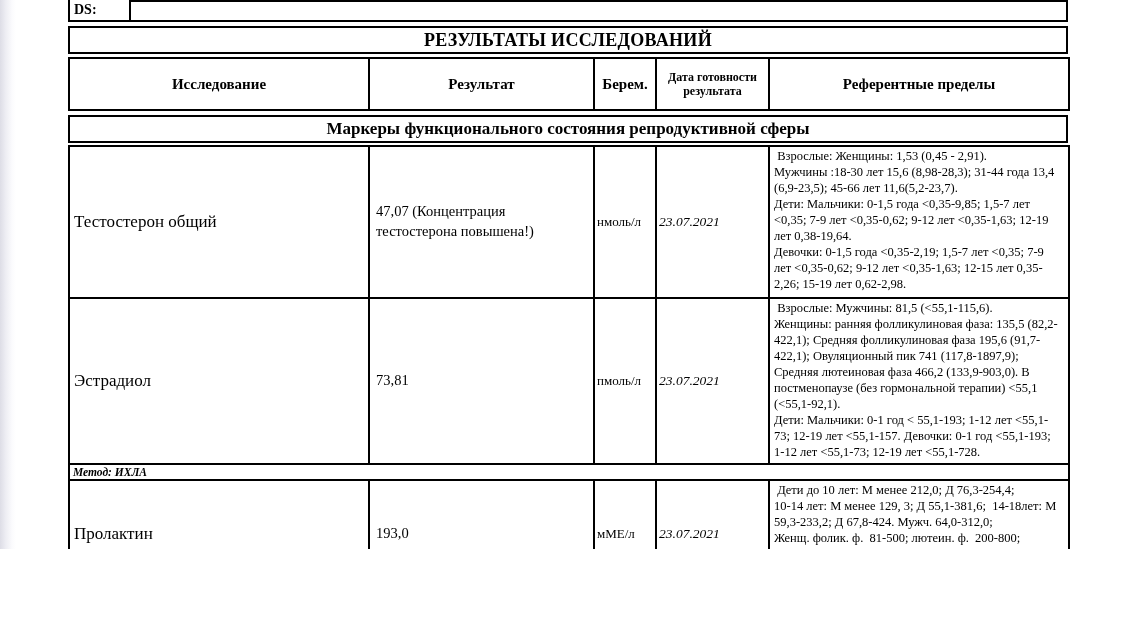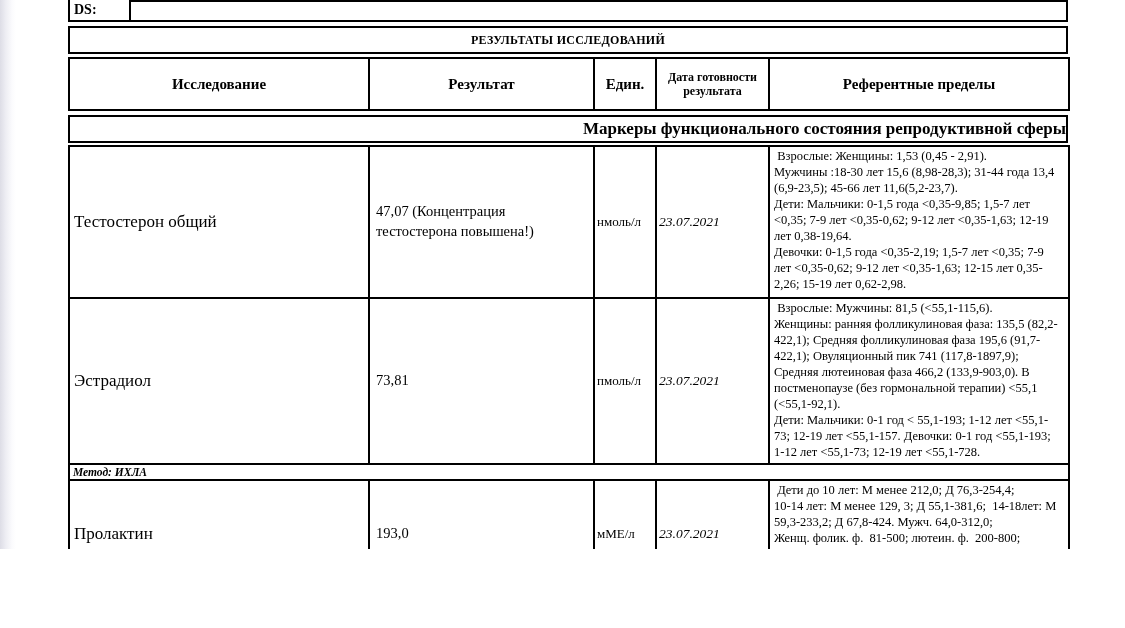--- a/index.html
+++ b/index.html
@@ -18,25 +18,25 @@
 
   
   .ds-row{top:0;height:22px;border:2px solid #000;border-top:none;display:flex;}
   .ds-label{width:61px;border-right:2px solid #000;box-sizing:border-box;
     font-weight:bold;font-size:14px;line-height:19px;padding-left:4px;}
   .ds-value{flex:1;border-top:2px solid #000;box-sizing:border-box;font-size:13px;}
 
   
   .title-row{top:26px;height:28px;border:2px solid #000;display:flex;
     align-items:center;justify-content:center;}
-  .title-row .t{font-weight:bold;font-size:12px;letter-spacing:.3px;}
+  .title-row .t{font-weight:bold;font-size:18px;letter-spacing:.3px;}
 
   
   .section-row{top:115px;height:28px;border:2px solid #000;display:flex;
-    align-items:center;justify-content:flex-end;}
+    align-items:center;justify-content:center;}
   .section-row .t{font-weight:bold;font-size:17px;}
 
   
   table.grid{border-collapse:collapse;table-layout:fixed;width:1000px;background:#fff;}
   table.grid td{border:2px solid #000;box-sizing:border-box;overflow:hidden;margin-left:12px;}
 
   .hdr-table{top:57px;}
   .hdr-table td{height:52px;text-align:center;vertical-align:middle;
     font-weight:bold;font-size:15px;padding:1px 2px;}
   .hdr-table td.small{font-size:12px;line-height:1.18;}
@@ -82,21 +82,21 @@
       <col style="width:300px">
         <col style="width:225px">
         <col style="width:62px">
       <col style="width:113px">
         <col style="width:300px">
     </colgroup>
     <tbody>
         <tr>
       <td>Исследование</td>
       <td>Результат</td>
-      <td>Един.</td>
+      <td>Берем.</td>
       <td class="small">Дата готовности результата</td>
       <td>Референтные пределы</td>
     </tr>
   </tbody>
     </table>
 
   <div class="blk section-row">
     <span class="t">Маркеры функционального состояния репродуктивной сферы</span>
   </div>
 

